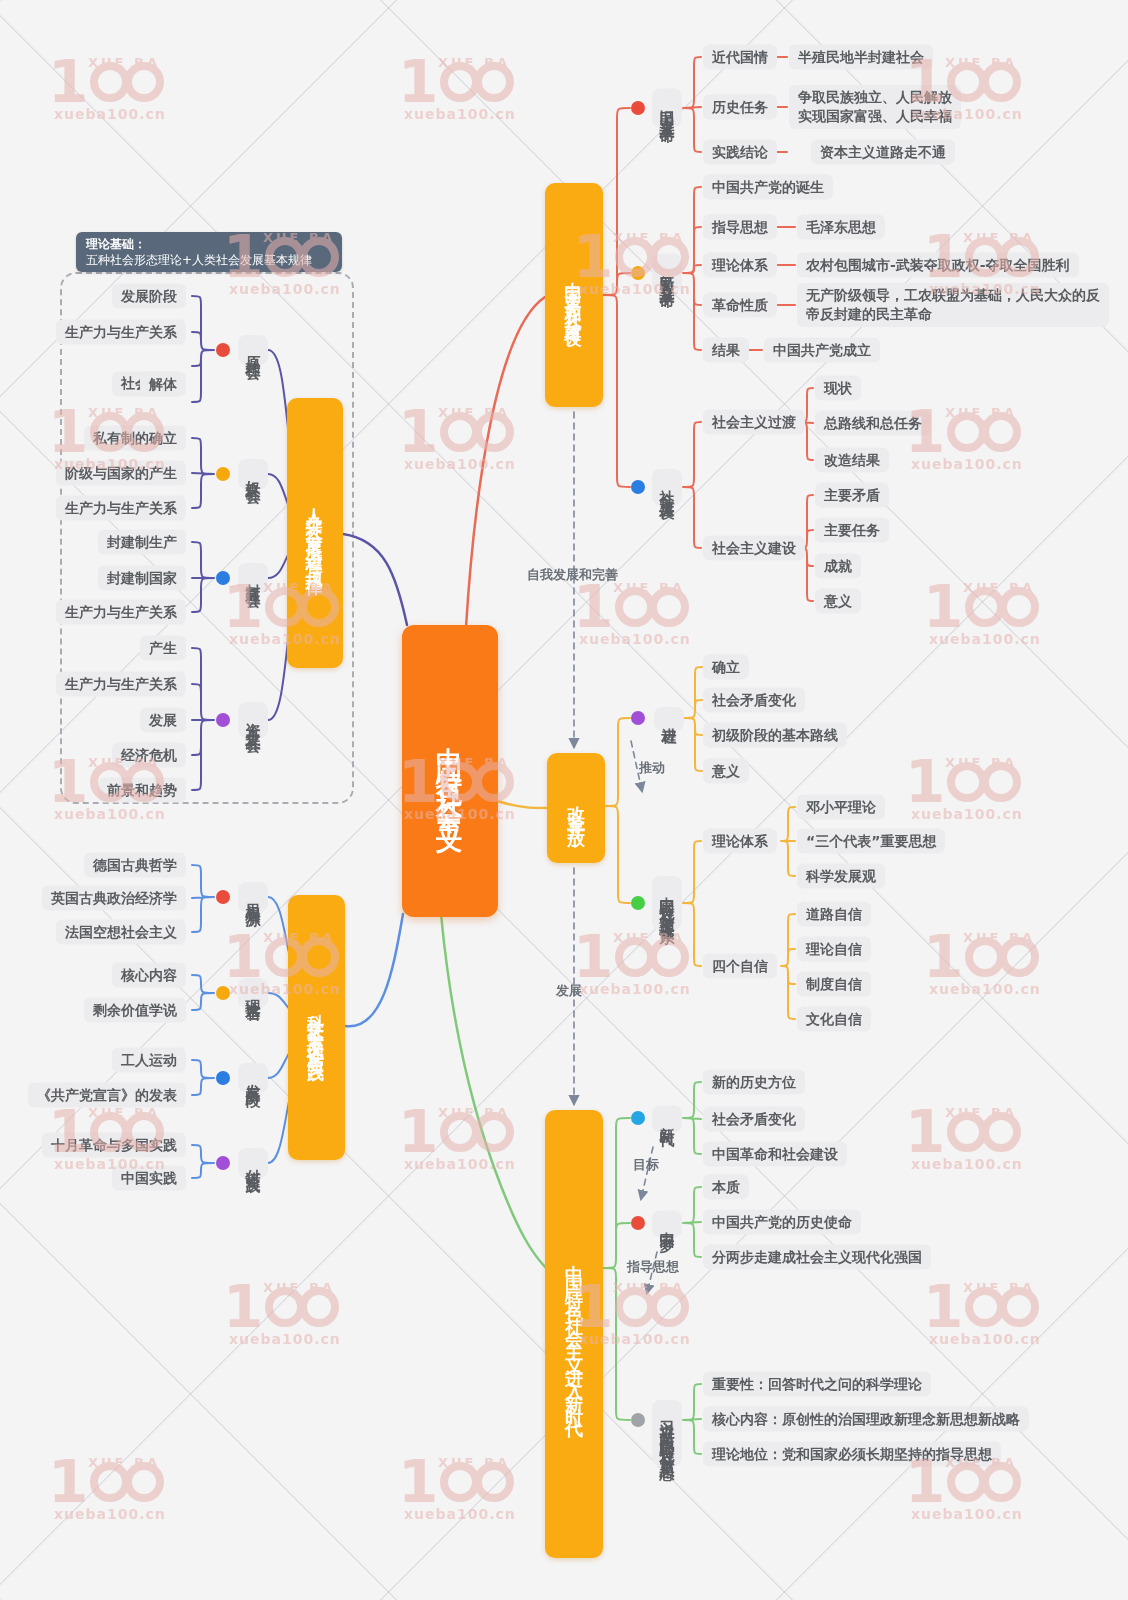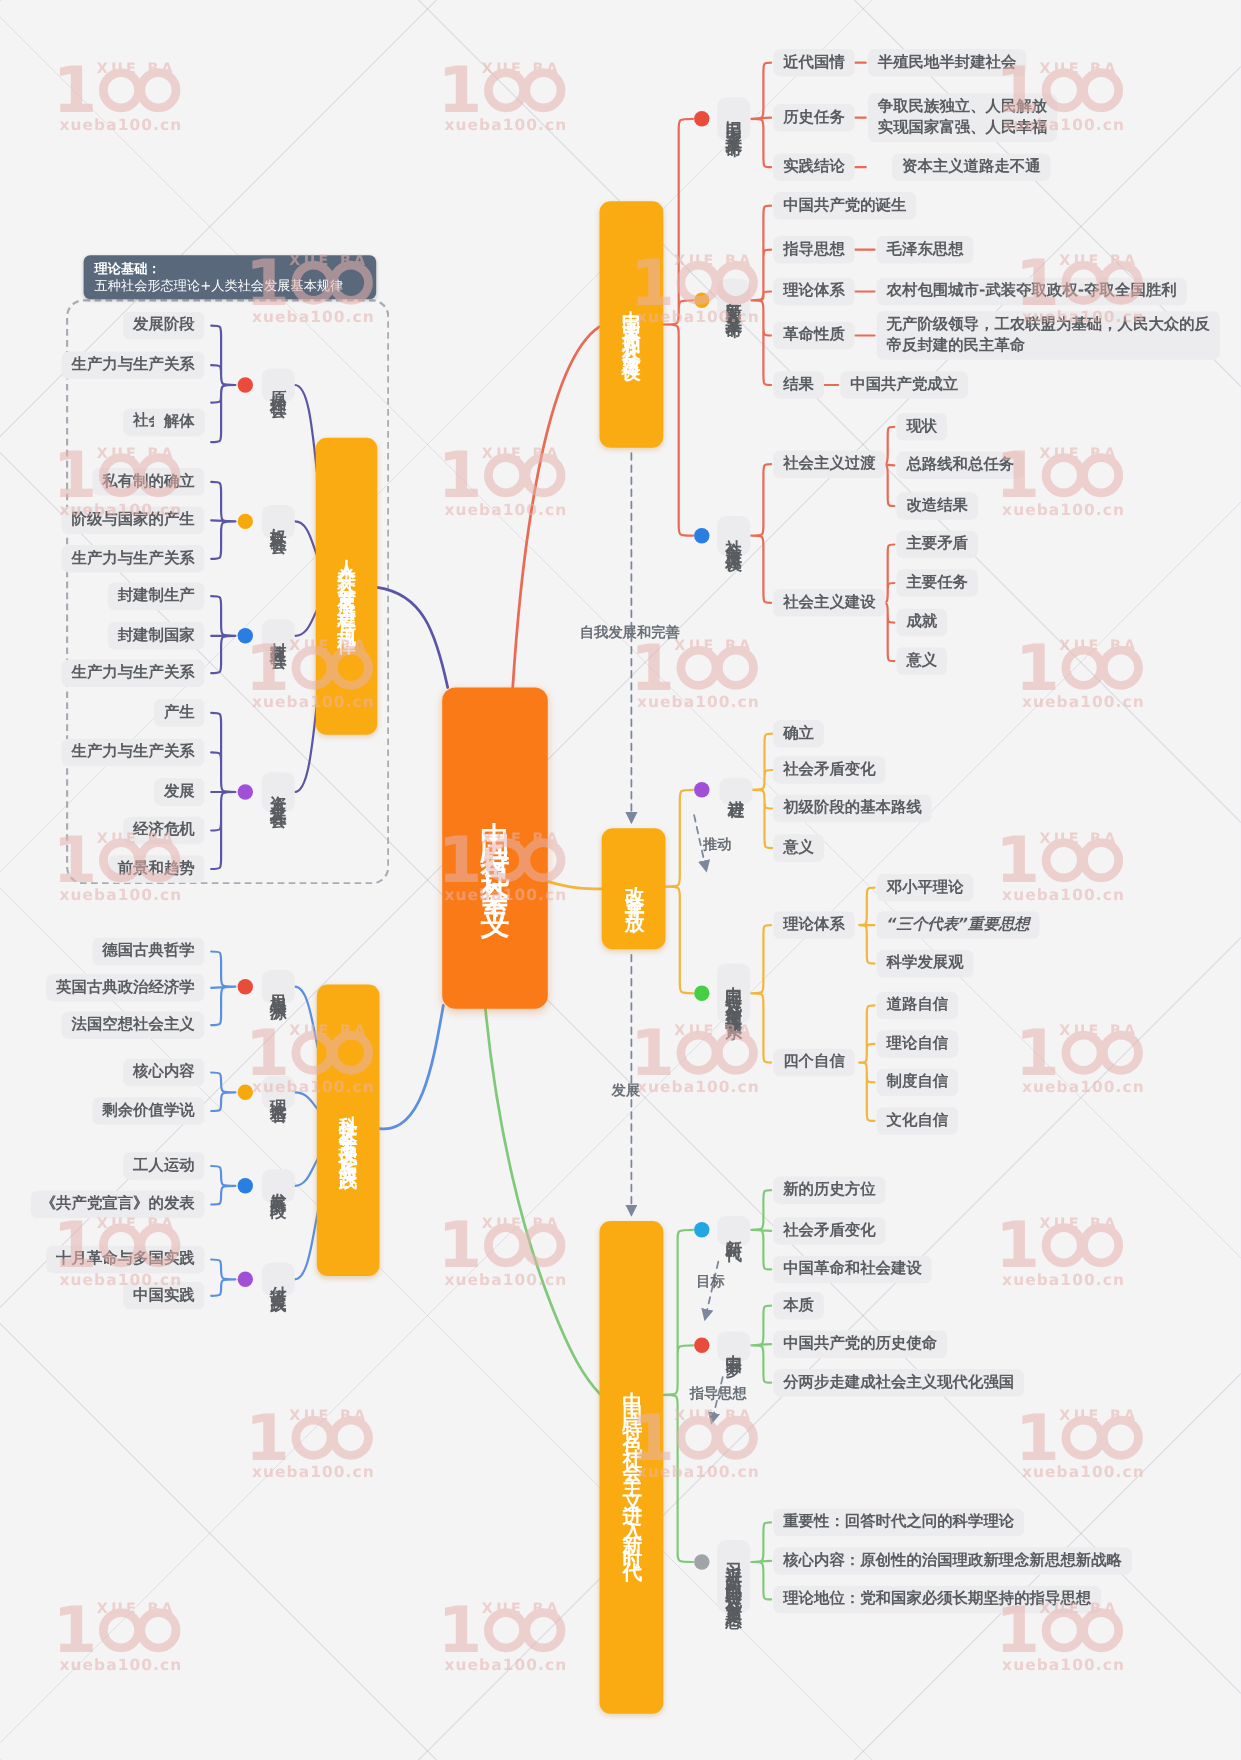--- a/index.html
+++ b/index.html
@@ -186,21 +186,21 @@
       <div class="glabel" style="left: 654px; top: 719px;">进程</div>
       <div class="gdot" style="left: 638px; top: 718px; background: rgb(162, 79, 216);"></div>
       <div class="leaf" style="top: 667px; left: 703px;">确立</div>
       <div class="leaf" style="top: 700px; left: 703px;">社会矛盾变化</div>
       <div class="leaf" style="top: 735px; left: 703px;">初级阶段的基本路线</div>
       <div class="leaf" style="top: 771px; left: 703px;">意义</div>
       <div class="glabel" style="left: 652px; top: 903px;">中国特色社会主义理论体系</div>
       <div class="gdot" style="left: 638px; top: 903px; background: rgb(70, 207, 70);"></div>
       <div class="leaf" style="top: 841px; left: 703px;">理论体系</div>
       <div class="leaf" style="left: 797px; top: 807px;">邓小平理论</div>
-      <div class="leaf" style="left: 797px; top: 841px; font-style: italic;">“三个代表”重要思想</div>
+      <div class="leaf" style="left: 797px; top: 841px;">“三个代表”重要思想</div>
       <div class="leaf" style="left: 797px; top: 876px;">科学发展观</div>
       <div class="leaf" style="top: 966px; left: 703px;">四个自信</div>
       <div class="leaf" style="left: 797px; top: 914px;">道路自信</div>
       <div class="leaf" style="left: 797px; top: 949px;">理论自信</div>
       <div class="leaf" style="left: 797px; top: 984px;">制度自信</div>
       <div class="leaf" style="left: 797px; top: 1019px;">文化自信</div>
       <div class="bnode" style="left: 545px; top: 1110px; width: 58px; height: 448px; font-size: 18px; letter-spacing: 13px;">中国特色社会主义进入新时代</div>
       <div class="glabel" style="left: 652px; top: 1119px;">新时代</div>
       <div class="gdot" style="left: 638px; top: 1118px; background: rgb(35, 166, 225);"></div>
       <div class="leaf" style="top: 1082px; left: 703px;">新的历史方位</div>

